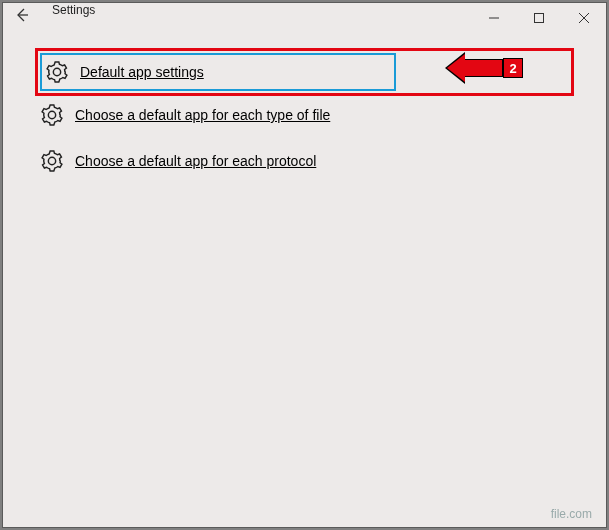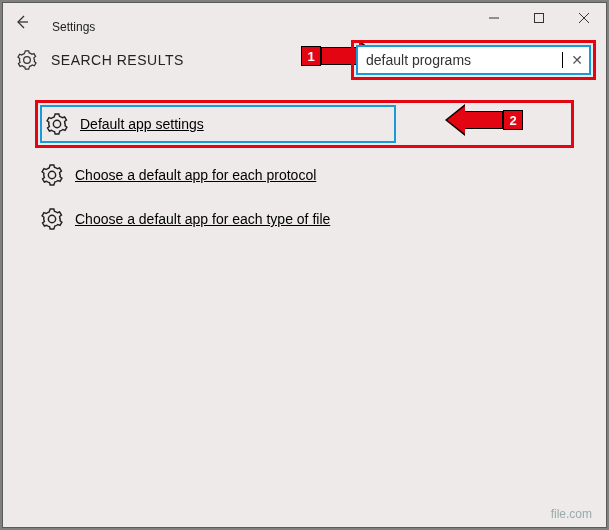--- a/index.html
+++ b/index.html
@@ -16,21 +16,21 @@
       height: 526px;
       margin: 2px;
       background: #edeae9;
       border: 1px solid #5a5a5a;
       position: relative;
       overflow: hidden;
     }
     .titlebar {
       height: 31px;
       display: flex;
-      align-items: flex-end;
+      align-items: flex-start;
       padding-left: 7px;
       background: #edeae9;
     }
     .back-btn {
       width: 24px;
       height: 24px;
       display: flex;
       align-items: center;
       justify-content: center;
       cursor: pointer;
@@ -234,42 +234,20 @@
       </div>
       <div class="win-btn">
         <svg width="10" height="10">
           <line x1="0" y1="0" x2="10" y2="10" stroke="#333" stroke-width="1"></line>
           <line x1="10" y1="0" x2="0" y2="10" stroke="#333" stroke-width="1"></line>
         </svg>
       </div>
     </div>
   </div>
 
-  <div class="header-row">
-    <svg class="gear-small" width="20" height="20" viewBox="0 0 24 24">
-      <path fill="none" stroke="#333" stroke-width="1.5" d="M12 8a4 4 0 1 0 0 8 4 4 0 0 0 0-8zm9 4c0 .7-.1 1.3-.2 1.9l2 1.6-2 3.4-2.4-.9c-1 .8-2.1 1.4-3.3 1.7L14 23h-4l-.6-2.5c-1.2-.3-2.3-.9-3.3-1.7l-2.4.9-2-3.4 2-1.6C3.1 13.3 3 12.7 3 12s.1-1.3.2-1.9l-2-1.6 2-3.4 2.4.9c1-.8 2.1-1.4 3.3-1.7L10 1h4l.6 2.5c1.2.3 2.3.9 3.3 1.7l2.4-.9 2 3.4-2 1.6c.1.6.2 1.2.2 1.9z"></path>
-    </svg>
-    <div class="header-title">SEARCH RESULTS</div>
-
-    <div class="annotation" style="left:298px; top:6px;">
-      <div class="arrow-group arrow-right">
-        <div class="num-box">1</div>
-        <div class="arrow-body"></div>
-        <div class="arrow-head"></div>
-      </div>
-    </div>
-
-    <div class="search-wrap">
-      <div class="search-box">
-        <input class="search-input" type="text" value="default programs" style="">
-          <span class="caret"></span>
-        <span class="search-clear">✕</span>
-      </div>
-    </div>
-  </div>
 
   <div class="results">
 
     <div class="result-wrap">
       <div class="result-highlight-outer">
         <div class="result-highlight-inner result-item" style="margin-bottom:0;">
           <svg width="22" height="22" viewBox="0 0 24 24">
             <path fill="none" stroke="#222" stroke-width="1.6" d="M12 8a4 4 0 1 0 0 8 4 4 0 0 0 0-8zm9 4c0 .7-.1 1.3-.2 1.9l2 1.6-2 3.4-2.4-.9c-1 .8-2.1 1.4-3.3 1.7L14 23h-4l-.6-2.5c-1.2-.3-2.3-.9-3.3-1.7l-2.4.9-2-3.4 2-1.6C3.1 13.3 3 12.7 3 12s.1-1.3.2-1.9l-2-1.6 2-3.4 2.4.9c1-.8 2.1-1.4 3.3-1.7L10 1h4l.6 2.5c1.2.3 2.3.9 3.3 1.7l2.4-.9 2 3.4-2 1.6c.1.6.2 1.2.2 1.9z"></path>
           </svg>
           <span class="result-text">Default app settings</span>
@@ -277,31 +255,31 @@
       </div>
       <div class="annotation" style="left:410px; top:4px;">
         <div class="arrow-group arrow-left">
           <div class="arrow-head"></div>
           <div class="arrow-body"></div>
           <div class="num-box">2</div>
         </div>
       </div>
     </div>
 
+    <div class="result-item">
+      <svg width="22" height="22" viewBox="0 0 24 24">
+        <path fill="none" stroke="#222" stroke-width="1.6" d="M12 8a4 4 0 1 0 0 8 4 4 0 0 0 0-8zm9 4c0 .7-.1 1.3-.2 1.9l2 1.6-2 3.4-2.4-.9c-1 .8-2.1 1.4-3.3 1.7L14 23h-4l-.6-2.5c-1.2-.3-2.3-.9-3.3-1.7l-2.4.9-2-3.4 2-1.6C3.1 13.3 3 12.7 3 12s.1-1.3.2-1.9l-2-1.6 2-3.4 2.4.9c1-.8 2.1-1.4 3.3-1.7L10 1h4l.6 2.5c1.2.3 2.3.9 3.3 1.7l2.4-.9 2 3.4-2 1.6c.1.6.2 1.2.2 1.9z"></path>
+      </svg>
+      <span class="result-text">Choose a default app for each type of file</span>
+    </div>
+
     <div class="result-item" style="margin-top:8px;">
       <svg width="22" height="22" viewBox="0 0 24 24">
         <path fill="none" stroke="#222" stroke-width="1.6" d="M12 8a4 4 0 1 0 0 8 4 4 0 0 0 0-8zm9 4c0 .7-.1 1.3-.2 1.9l2 1.6-2 3.4-2.4-.9c-1 .8-2.1 1.4-3.3 1.7L14 23h-4l-.6-2.5c-1.2-.3-2.3-.9-3.3-1.7l-2.4.9-2-3.4 2-1.6C3.1 13.3 3 12.7 3 12s.1-1.3.2-1.9l-2-1.6 2-3.4 2.4.9c1-.8 2.1-1.4 3.3-1.7L10 1h4l.6 2.5c1.2.3 2.3.9 3.3 1.7l2.4-.9 2 3.4-2 1.6c.1.6.2 1.2.2 1.9z"></path>
       </svg>
       <span class="result-text">Choose a default app for each protocol</span>
     </div>
 
-    <div class="result-item">
-      <svg width="22" height="22" viewBox="0 0 24 24">
-        <path fill="none" stroke="#222" stroke-width="1.6" d="M12 8a4 4 0 1 0 0 8 4 4 0 0 0 0-8zm9 4c0 .7-.1 1.3-.2 1.9l2 1.6-2 3.4-2.4-.9c-1 .8-2.1 1.4-3.3 1.7L14 23h-4l-.6-2.5c-1.2-.3-2.3-.9-3.3-1.7l-2.4.9-2-3.4 2-1.6C3.1 13.3 3 12.7 3 12s.1-1.3.2-1.9l-2-1.6 2-3.4 2.4.9c1-.8 2.1-1.4 3.3-1.7L10 1h4l.6 2.5c1.2.3 2.3.9 3.3 1.7l2.4-.9 2 3.4-2 1.6c.1.6.2 1.2.2 1.9z"></path>
-      </svg>
-      <span class="result-text">Choose a default app for each type of file</span>
-    </div>
-
   </div>
 
   <div class="watermark">file.com</div>
 
 </div>
 
 </body></html>

